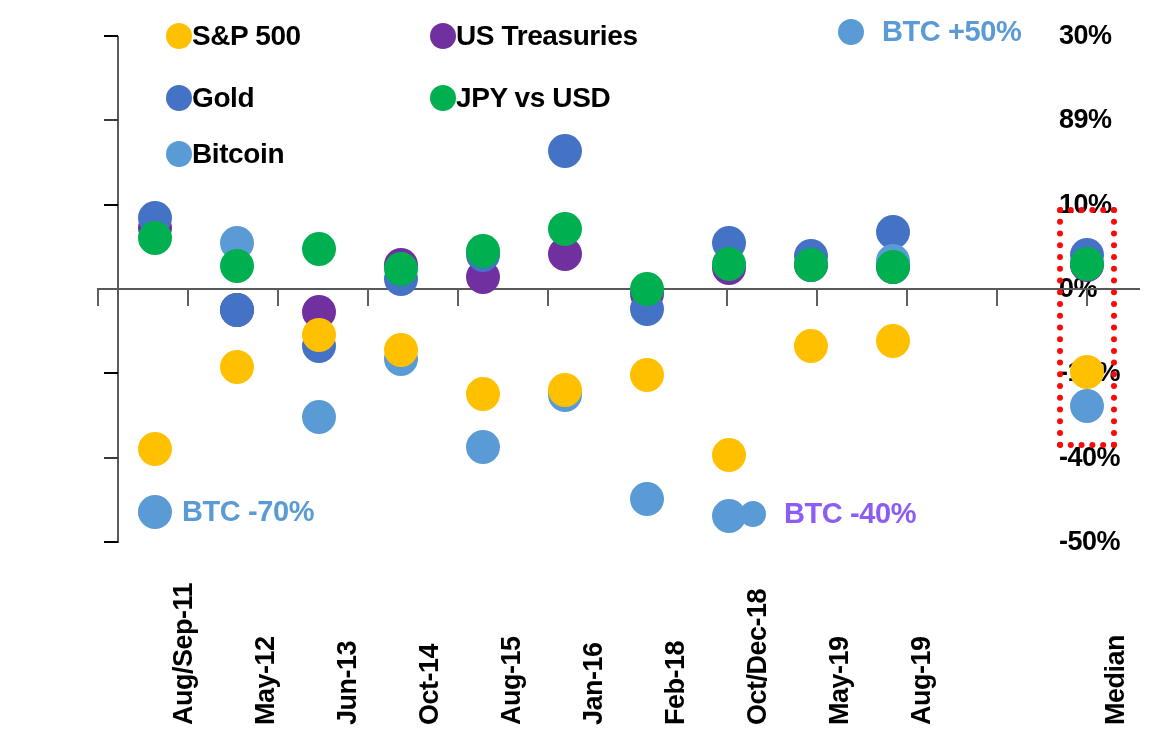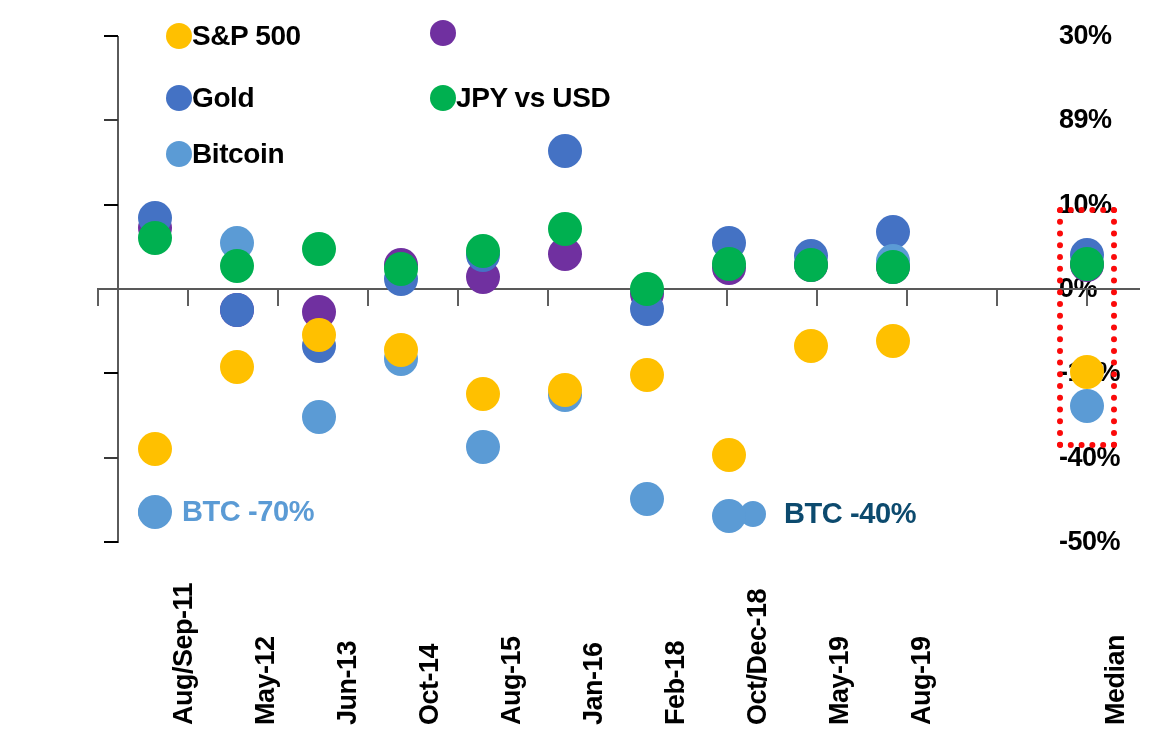--- a/index.html
+++ b/index.html
@@ -155,39 +155,44 @@
       <div class="xlabel" style="left: 1100px; top: 725px;">Median</div>
     </div>
 
   <div id="legend-layer">
       <div class="legend-item" style="left: 166px; top: 20px;">
         <span class="legend-dot" style="background: rgb(255, 192, 0);"></span>
         <span class="legend-text">S&amp;P 500</span>
       </div>
       <div class="legend-item" style="left: 430px; top: 20px;">
         <span class="legend-dot" style="background: rgb(112, 48, 160);"></span>
+        <span class="legend-text">US Treasuries</span>
       </div>
       <div class="legend-item" style="left: 166px; top: 82px;">
         <span class="legend-dot" style="background: rgb(68, 114, 196);"></span>
         <span class="legend-text">Gold</span>
       </div>
       <div class="legend-item" style="left: 430px; top: 82px;">
         <span class="legend-dot" style="background: rgb(0, 176, 80);"></span>
         <span class="legend-text">JPY vs USD</span>
       </div>
       <div class="legend-item" style="left: 166px; top: 138px;">
         <span class="legend-dot" style="background: rgb(91, 155, 213);"></span>
         <span class="legend-text">Bitcoin</span>
       </div>
     </div>
 
+  <div class="callout" id="callout-top" style="left:838px;top:15px;">
+    <span class="callout-dot" style="background: rgb(91, 155, 213);"></span>
+    <span class="callout-text" style="color: rgb(91, 155, 213);">BTC +50%</span>
+  </div>
 
   <div class="callout" id="callout-bl" style="left:138px;top:495px;">
     <span class="callout-dot" style="background: rgb(91, 155, 213);"></span>
     <span class="callout-text" style="color: rgb(91, 155, 213);">BTC -70%</span>
   </div>
 
   <div class="callout" id="callout-bm" style="left:740px;top:497px;">
     <span class="callout-dot" style="background: rgb(91, 155, 213);"></span>
-    <span class="callout-text" style="color: #0c4a6e;">BTC -40%</span>
+    <span class="callout-text" style="color: #8b5cf6;">BTC -40%</span>
   </div>
 
 </div>
 
 </body></html>

